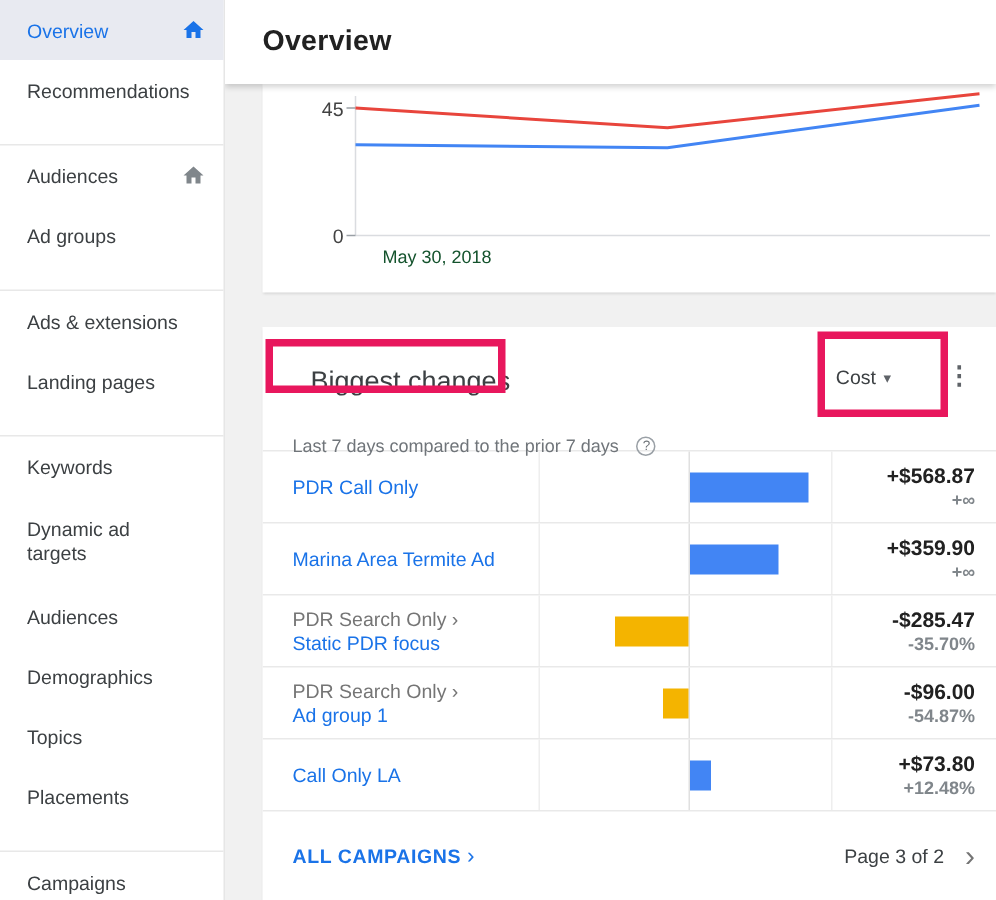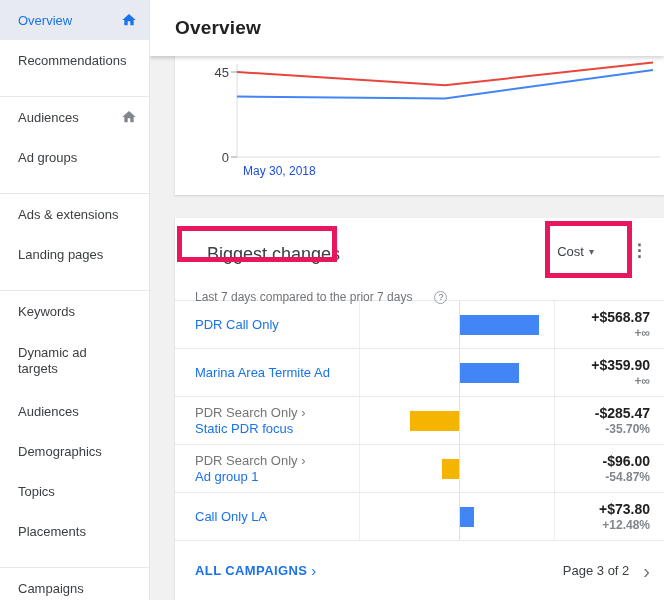--- a/index.html
+++ b/index.html
@@ -28,28 +28,28 @@
     box-shadow:0 2px 4px rgba(0,0,0,0.18);z-index:2;display:flex;align-items:center;}
   .topbar h1{margin:0 0 0 25px;font-size:19px;font-weight:700;color:#212121;letter-spacing:.2px;}
 
   .card{position:absolute;left:25px;width:489px;background:#fff;box-shadow:0 1px 2px rgba(0,0,0,0.15);}
 
   
   .chart-card{top:56px;height:139px;}
   .ytick{position:absolute;width:26px;text-align:right;font-size:13px;color:#424242;}
   .t45{left:28px;top:9px;}
   .t0{left:28px;top:94px;}
-  .xtick{position:absolute;left:68px;top:108px;font-size:12px;color:#1d4ed8;}
+  .xtick{position:absolute;left:80px;top:108px;font-size:12px;color:#14532d;}
   #trend-svg{position:absolute;left:0;top:0;}
 
   
   .changes-card{top:218px;height:382px;overflow:hidden;}
   .card-head{position:relative;height:82px;box-sizing:border-box;padding:14px 20px 0;}
   .card-title{margin:12px;font-size:18px;font-weight:400;color:#3c4043;}
-  .card-sub{margin-top:25px;display:flex;align-items:center;gap:22px;font-size:12px;color:#70757a;}
+  .card-sub{margin-top:25px;display:flex;align-items:center;gap:12px;font-size:12px;color:#70757a;}
   .help{width:13px;height:13px;border:1px solid #9aa0a6;border-radius:50%;display:inline-flex;
     align-items:center;justify-content:center;font-size:9px;color:#70757a;box-sizing:border-box;cursor:pointer;}
   .metric-dd{position:absolute;right:70px;top:26px;display:flex;align-items:center;gap:5px;
     font-size:13px;color:#3c4043;cursor:pointer;}
   .dd-arrow{font-size:10px;color:#5f6368;}
   .kebab{position:absolute;right:16px;top:22px;font-size:17px;color:#5f6368;cursor:pointer;font-weight:700;}
 
   .change-row{display:flex;height:48px;border-top:1px solid #e9e9e9;box-sizing:border-box;}
   .cell-label{flex:0 0 185px;box-sizing:border-box;border-right:1px solid #eee;
     padding:0 10px 0 20px;display:flex;flex-direction:column;justify-content:center;}

